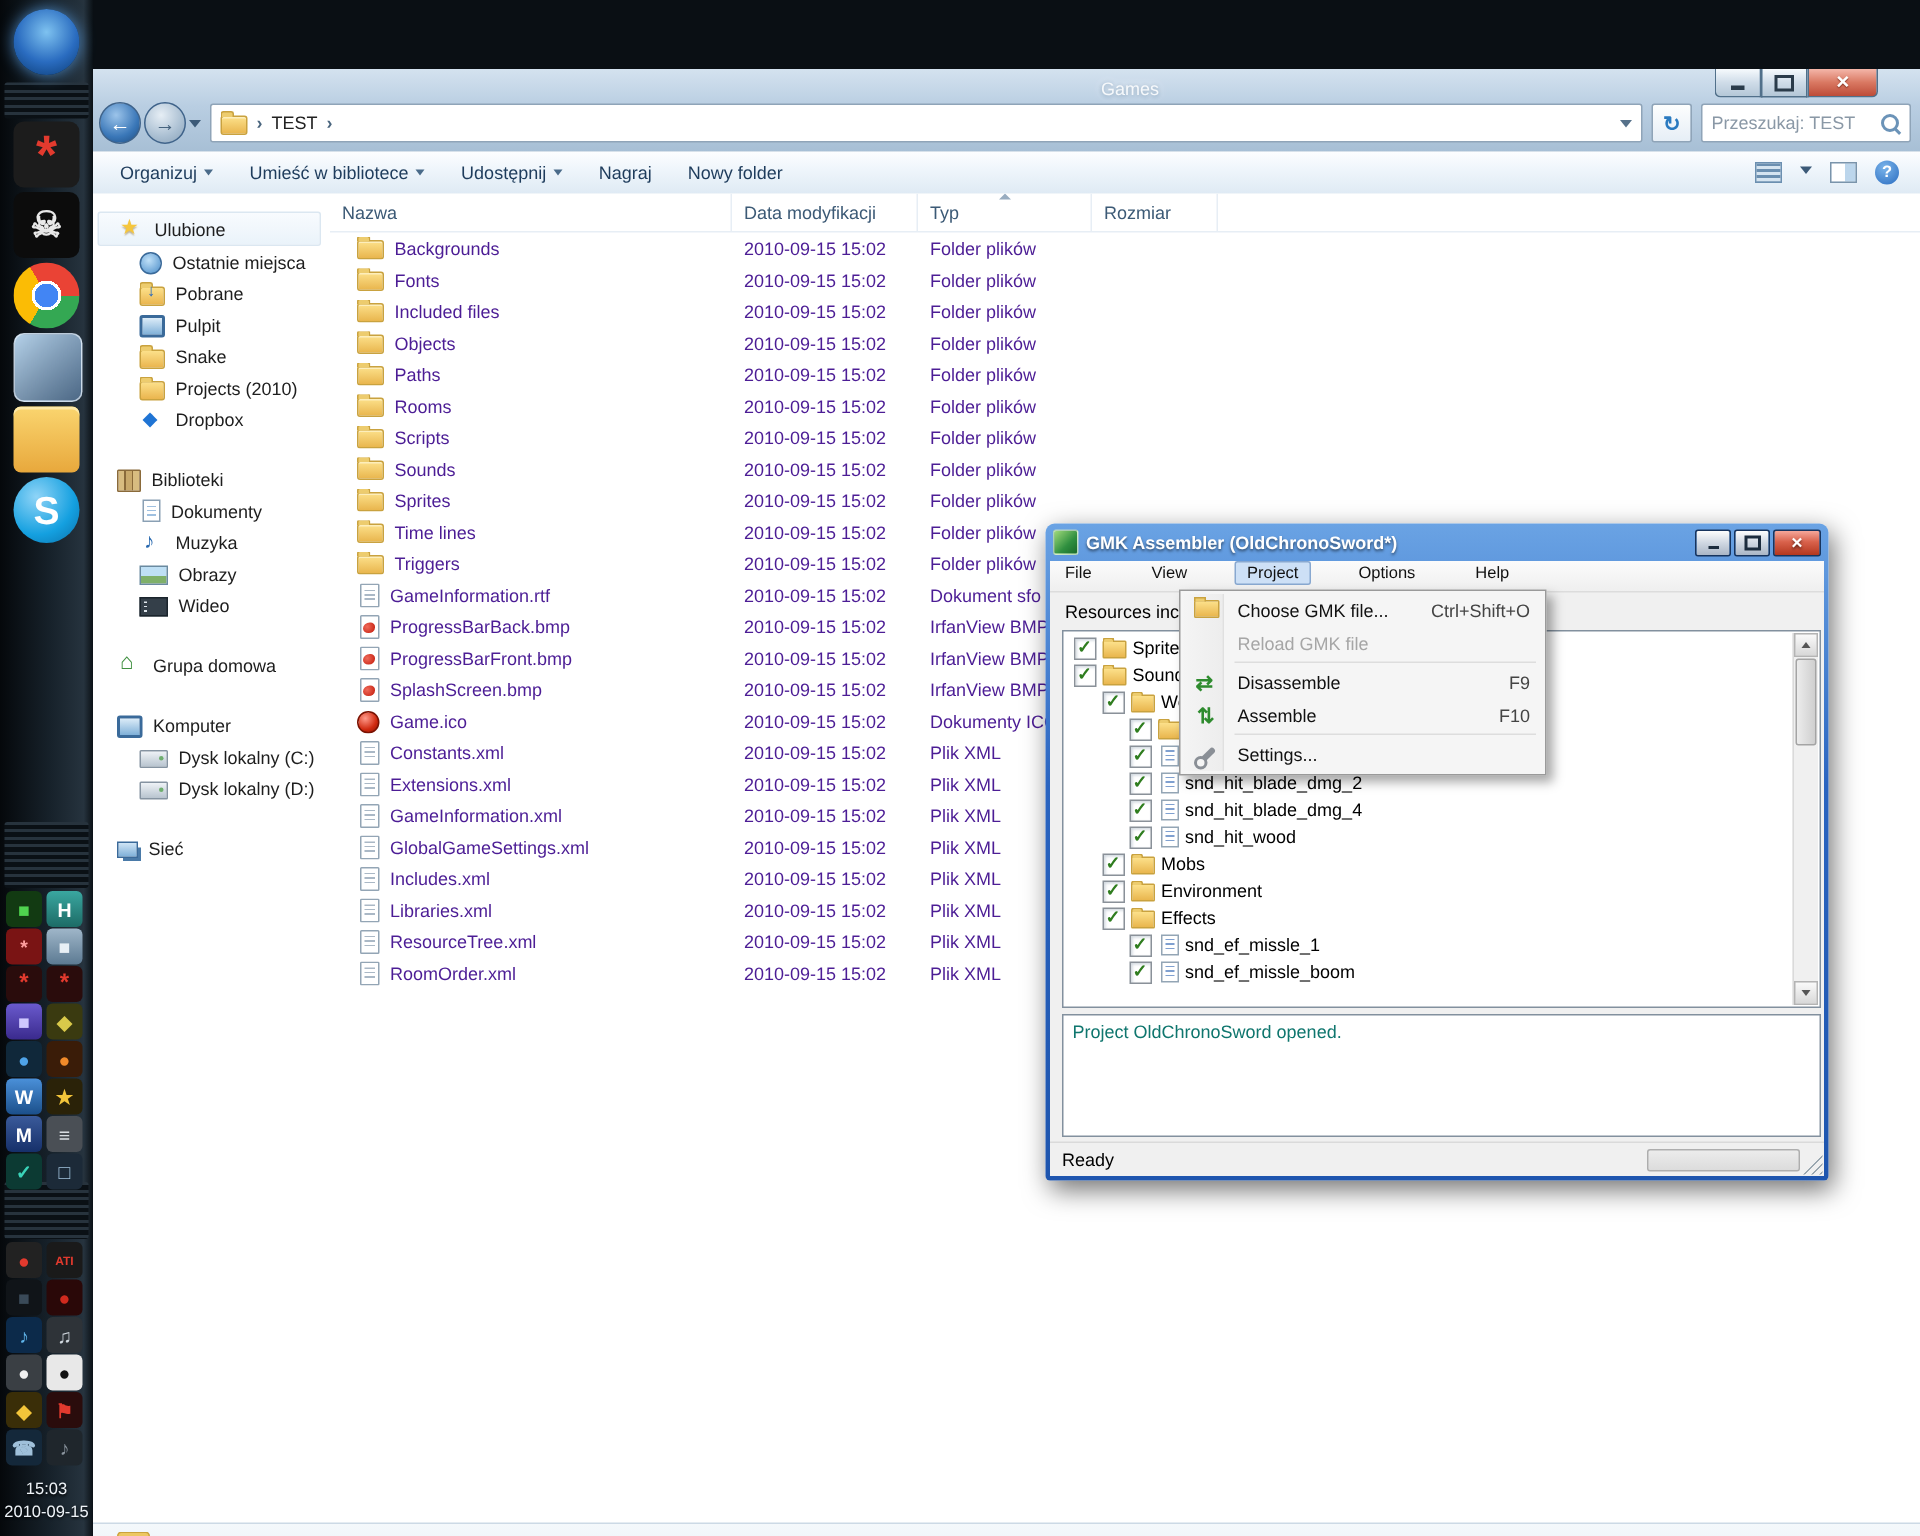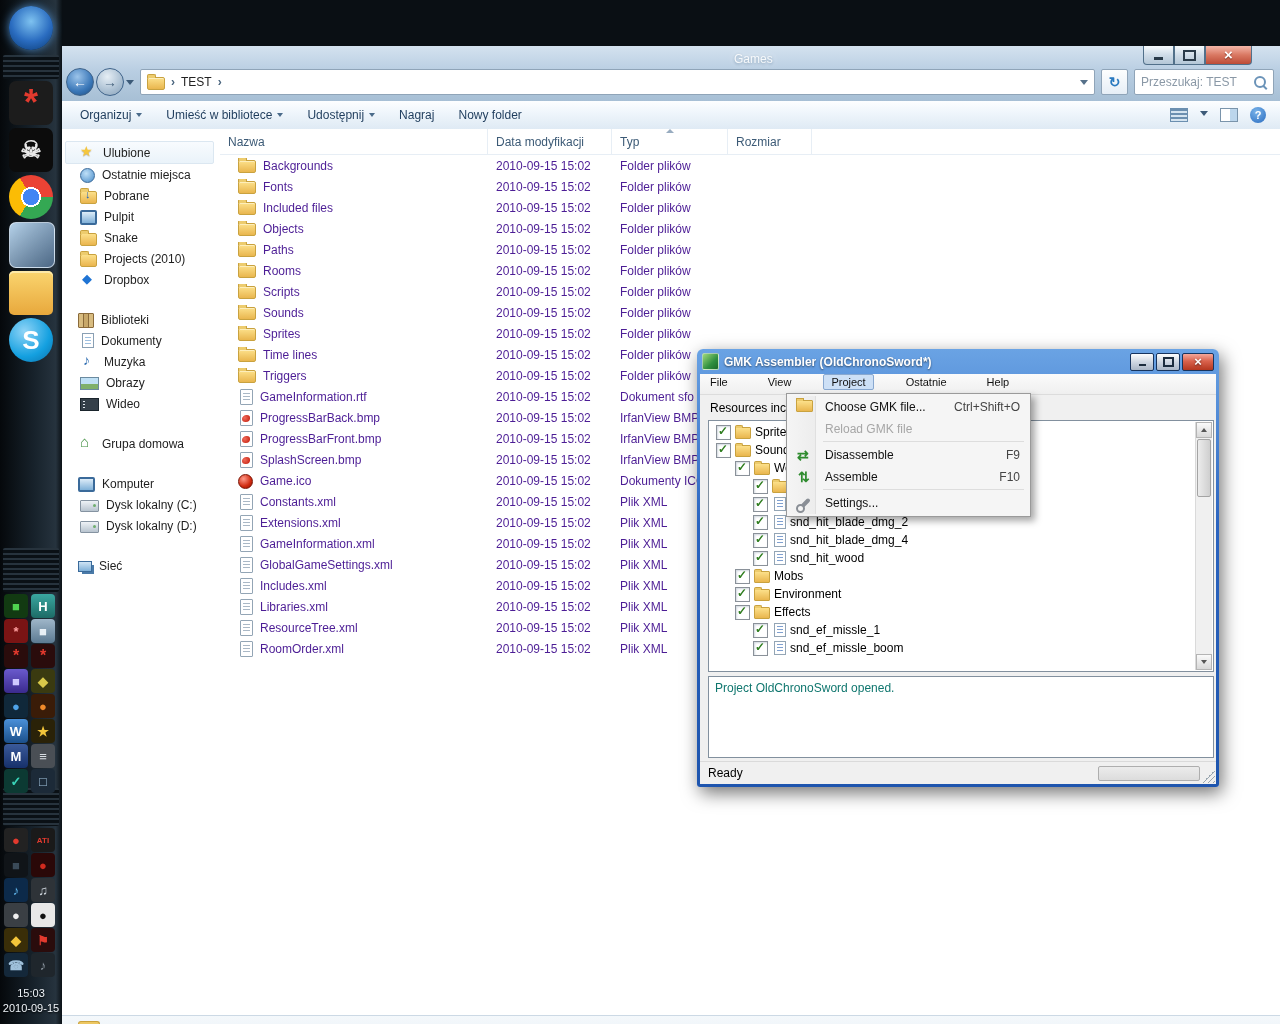--- a/index.html
+++ b/index.html
@@ -68,21 +68,21 @@
   .cmd-right{margin-left:auto;display:flex;align-items:center;gap:12px;}
   .views-ic{width:16px;height:12px;background:repeating-linear-gradient(to bottom,#6b8fb0 0 2px,#d5e4f0 2px 4px);border:1px solid #6b8fb0;}
   .preview-ic{width:16px;height:12px;border:1px solid #7a94ab;background:linear-gradient(to right,#fff 55%,#bcd6ec 55%);}
   .help-ic{width:16px;height:16px;border-radius:50%;background:radial-gradient(circle at 40% 30%,#7ab4ea,#2a6cc0);
         color:#fff;font-size:11px;font-weight:bold;display:flex;align-items:center;justify-content:center;}
   .help-ic::before{content:"?";}
 
   .navpane{position:absolute;top:83px;left:0;width:158px;bottom:54px;background:#fff;
         padding-top:12px;font-size:12px;color:#1e1e1e;overflow:hidden;}
   .nav-item{height:21px;display:flex;align-items:center;gap:7px;padding-left:16px;cursor:pointer;white-space:nowrap;}
-  .nav-item[data-depth="1"]{padding-left:18px;}
+  .nav-item[data-depth="1"]{padding-left:31px;}
   .nav-item[data-gap="true"]{margin-top:19px;}
   .nav-item[data-hl="true"]{background:linear-gradient(#f8fbfe,#eaf3fa);border:1px solid #dbe7f1;
         border-radius:2px;margin-right:6px;margin-left:3px;padding-left:13px;}
   .nicon{width:17px;height:15px;position:relative;flex:none;}
   .nicon[data-icon="star"]::before{content:"\2605";position:absolute;top:-2px;left:1px;color:#f5c63d;
         font-size:14px;text-shadow:0 1px 1px rgba(120,80,0,.4);}
   .nicon[data-icon="folder"],.nicon[data-icon="downloads"]{height:11px;margin-top:3px;border-radius:2px;
         background:linear-gradient(#fce08a,#eab54e);border:1px solid #c9a23f;width:15px;}
   .nicon[data-icon="folder"]::before,.nicon[data-icon="downloads"]::before{content:"";position:absolute;top:-4px;left:-1px;
         width:7px;height:3px;background:#edcc6e;border:1px solid #c9a23f;border-bottom:none;border-radius:2px 2px 0 0;}
@@ -670,21 +670,21 @@
 
           <div class="gmk-menu">
             <span>View</span>
           </div>
 
           <div class="gmk-menu" data-active="true">
             <span>Project</span>
           </div>
 
           <div class="gmk-menu">
-            <span>Ostatnie</span>
+            <span>Options</span>
           </div>
 
           <div class="gmk-menu">
             <span>Help</span>
           </div>
         </div>
       <div class="gmk-label">Resources inclu</div>
       <div class="treebox">
         <div class="tree-rows">
 

